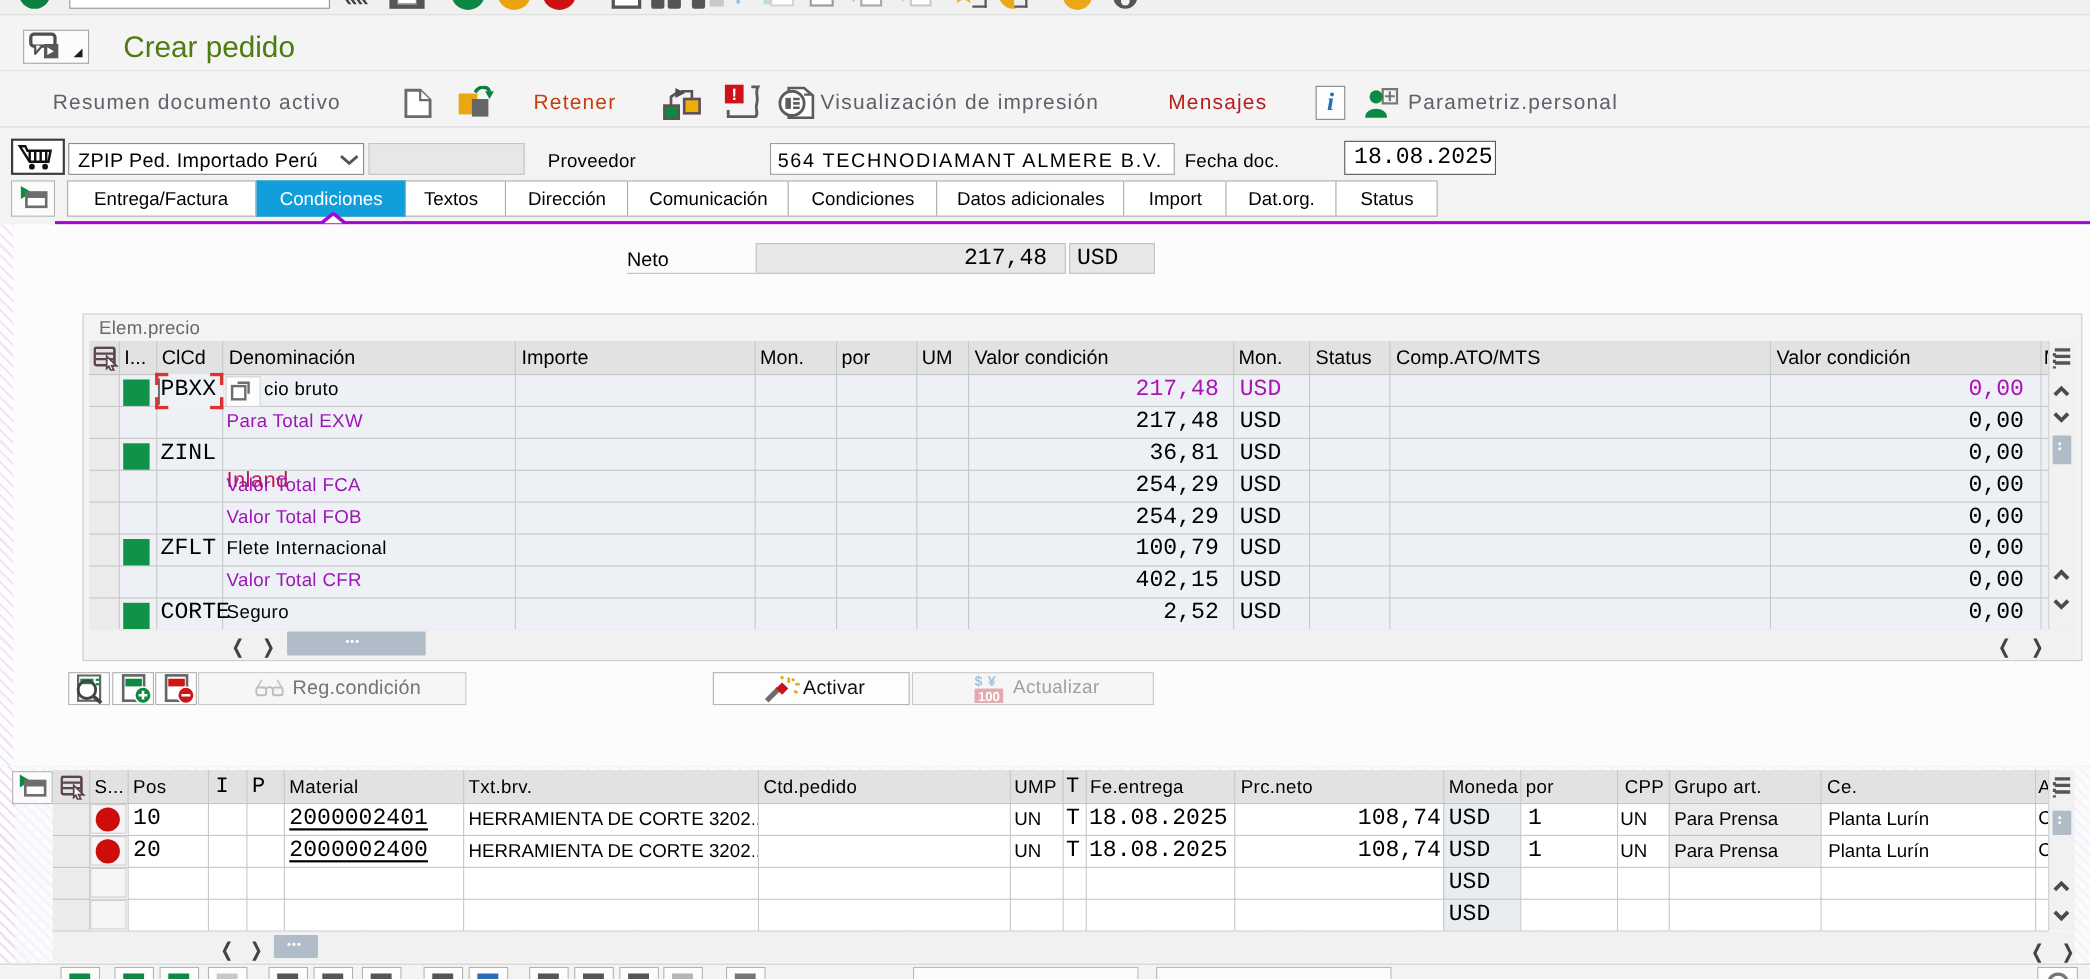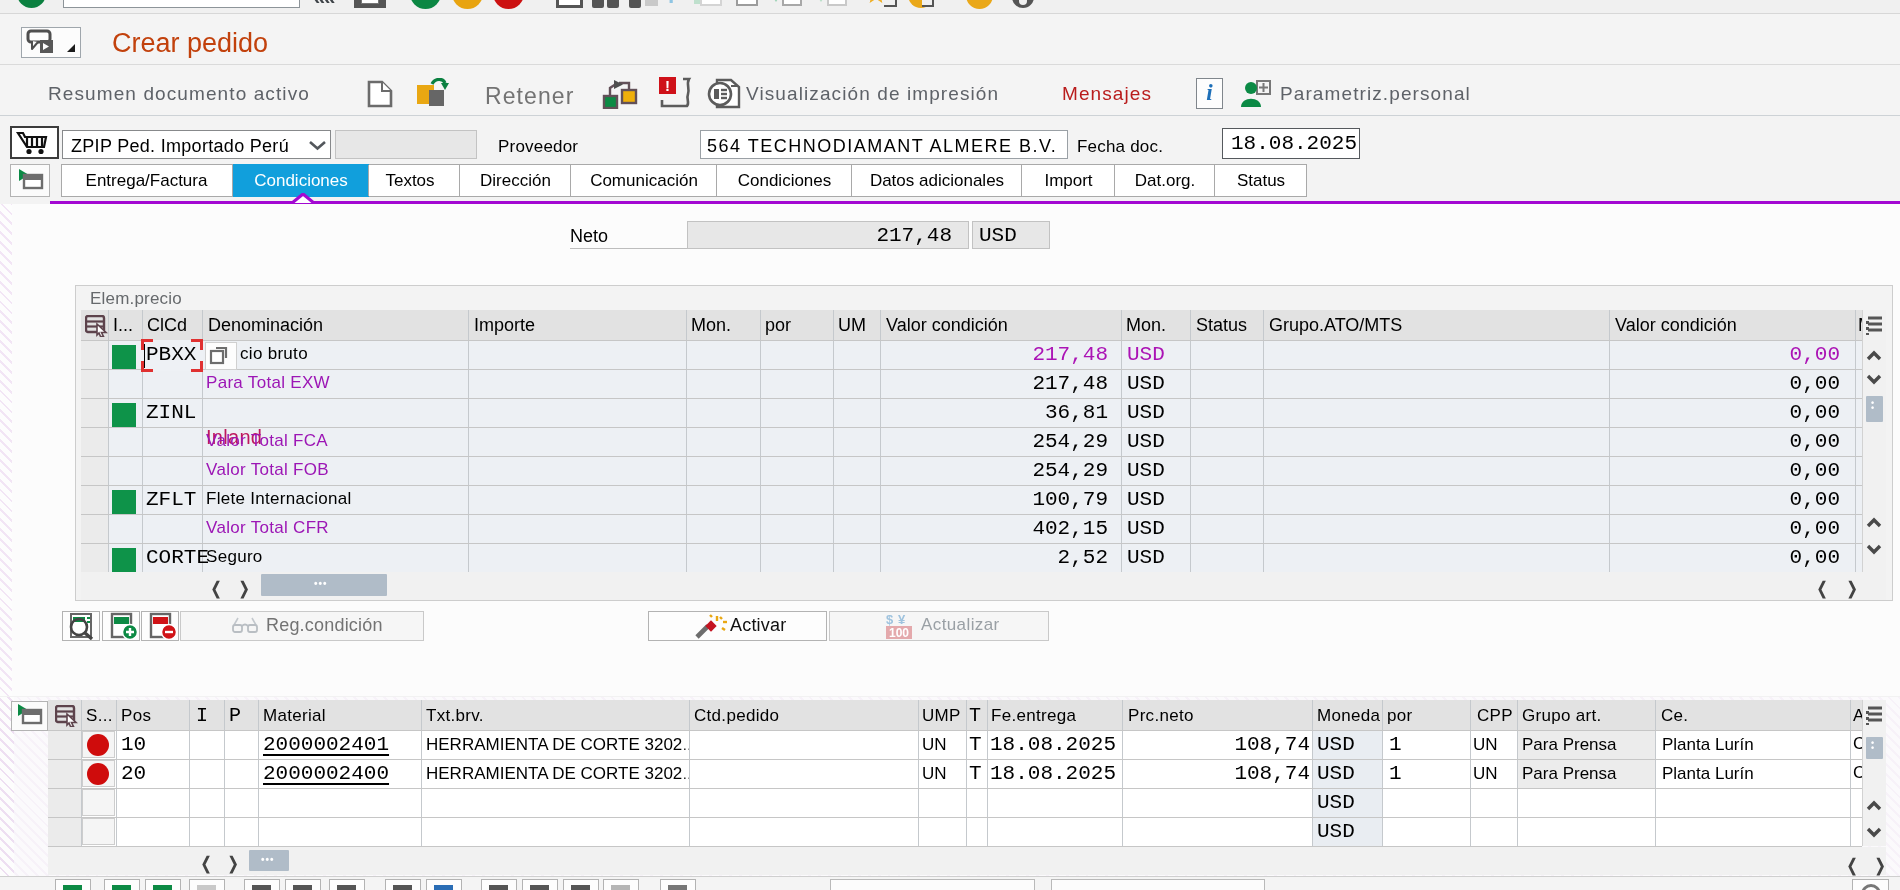--- a/index.html
+++ b/index.html
@@ -50,35 +50,35 @@
 <div class="hline" style="left:0;top:64px;width:1900px;background:#dadada"></div>
 <div class="ab" style="left:21px;top:27px;width:60px;height:31px;background:#fcfcfc;border:1px solid #9fa6ac;box-sizing:border-box">
  <svg width="44" height="27" style="position:absolute;left:2px;top:1px">
   <rect x="4" y="2" width="22" height="11" rx="3" fill="none" stroke="#4f4f4f" stroke-width="3"></rect>
   <path d="M8 12 L8 20 L14 13" fill="#fcfcfc" stroke="#4f4f4f" stroke-width="2" stroke-linejoin="round"></path>
   <rect x="16" y="11" width="13" height="13" fill="#585858"></rect>
   <path d="M19 14 L25 17.5 L19 21 Z" fill="#fff"></path>
  </svg>
  <div class="ab" style="right:5px;bottom:5px;width:0;height:0;border-left:8px solid transparent;border-bottom:8px solid #1c1c1c"></div>
 </div>
-<div class="ab" style="left:112px;top:28px;font-size:27px;color:#c2410c">Crear pedido</div>
+<div class="ab" style="left:112px;top:28px;font-size:27px;color:#4d7c0f">Crear pedido</div>
 <div class="ab" style="left:0;top:65px;width:1900px;height:50px;background:#f4f4f4"></div>
 <div class="hline" style="left:0;top:115px;width:1900px;background:#cdd2d6"></div>
 <div class="ab" style="left:48px;top:83px;font-size:19px;letter-spacing:1.1px;color:#5e6268">Resumen documento activo</div>
 <svg class="ab" style="left:367px;top:80px" width="26" height="28">
     <path d="M2 2 L15 2 L24 11 L24 26 L2 26 Z" fill="#fff" stroke="#6b6b6b" stroke-width="2.6"></path>
     <path d="M15 2 L15 11 L24 11" fill="#fff" stroke="#6b6b6b" stroke-width="2"></path>
   </svg>
 <svg class="ab" style="left:415px;top:78px" width="36" height="30">
     <rect x="2" y="7" width="17" height="19" fill="#e9a712"></rect>
     <rect x="14" y="12" width="15" height="16" fill="#666"></rect>
     <path d="M17 6 C20 0 28 0 30 5" fill="none" stroke="#0a8040" stroke-width="3.2"></path>
     <path d="M26 5 L34 5 L30 12 Z" fill="#0a8040"></path>
   </svg>
-<div class="ab" style="left:485px;top:83px;font-size:23px;letter-spacing:1.1px;color:#737373">Retener</div>
+<div class="ab" style="left:485px;top:83px;font-size:19px;letter-spacing:1.1px;color:#c2410c">Retener</div>
 <svg class="ab" style="left:602px;top:77px" width="36" height="32">
     <path d="M8 21 L8 11 L14 7 M27 14 L27 6 L17 6" fill="none" stroke="#625058" stroke-width="2.4"></path>
     <path d="M12 3 L21 7.5 L12 12 Z" fill="#4e4e4e"></path>
     <rect x="2" y="19" width="13" height="12" fill="#0c8a44" stroke="#625058" stroke-width="2.4"></rect>
     <rect x="20" y="13" width="14" height="13" fill="#efaf0a" stroke="#625058" stroke-width="2.4"></rect>
   </svg>
 <svg class="ab" style="left:655px;top:76px" width="40" height="34">
     <path d="M28 3 L34 3 C31 8 35 13 33 18 C31 23 35 27 32 30 L7 30 L7 24" fill="none" stroke="#5c5c5c" stroke-width="2.6"></path>
     <rect x="4" y="1" width="17" height="17" fill="#cf1119"></rect>
     <text x="12.5" y="15" font-size="15" fill="#fff" text-anchor="middle" font-weight="bold">!</text>
@@ -175,21 +175,21 @@
 <div class="ab" style="left:113px;top:315px;font-size:18px;white-space:nowrap">I...</div>
 <div class="ab" style="left:147px;top:315px;font-size:18px;white-space:nowrap">ClCd</div>
 <div class="ab" style="left:208px;top:315px;font-size:18px;white-space:nowrap">Denominación</div>
 <div class="ab" style="left:474px;top:315px;font-size:18px;white-space:nowrap">Importe</div>
 <div class="ab" style="left:691px;top:315px;font-size:18px;white-space:nowrap">Mon.</div>
 <div class="ab" style="left:765px;top:315px;font-size:18px;white-space:nowrap">por</div>
 <div class="ab" style="left:838px;top:315px;font-size:18px;white-space:nowrap">UM</div>
 <div class="ab" style="left:886px;top:315px;font-size:18px;white-space:nowrap">Valor condición</div>
 <div class="ab" style="left:1126px;top:315px;font-size:18px;white-space:nowrap">Mon.</div>
 <div class="ab" style="left:1196px;top:315px;font-size:18px;white-space:nowrap">Status</div>
-<div class="ab" style="left:1269px;top:315px;font-size:18px;white-space:nowrap">Grupo.ATO/MTS</div>
+<div class="ab" style="left:1269px;top:315px;font-size:18px;white-space:nowrap">Comp.ATO/MTS</div>
 <div class="ab" style="left:1615px;top:315px;font-size:18px;white-space:nowrap">Valor condición</div>
 <div class="ab" style="left:1858px;top:315px;font-size:18px;white-space:nowrap">M</div>
 <div class="vline" style="left:108px;top:310px;height:262px;background:#c5c9cd"></div>
 <div class="vline" style="left:142px;top:310px;height:262px;background:#c5c9cd"></div>
 <div class="vline" style="left:202px;top:310px;height:262px;background:#c5c9cd"></div>
 <div class="vline" style="left:468px;top:310px;height:262px;background:#c5c9cd"></div>
 <div class="vline" style="left:686px;top:310px;height:262px;background:#c5c9cd"></div>
 <div class="vline" style="left:760px;top:310px;height:262px;background:#c5c9cd"></div>
 <div class="vline" style="left:833px;top:310px;height:262px;background:#c5c9cd"></div>
 <div class="vline" style="left:880px;top:310px;height:262px;background:#c5c9cd"></div>

